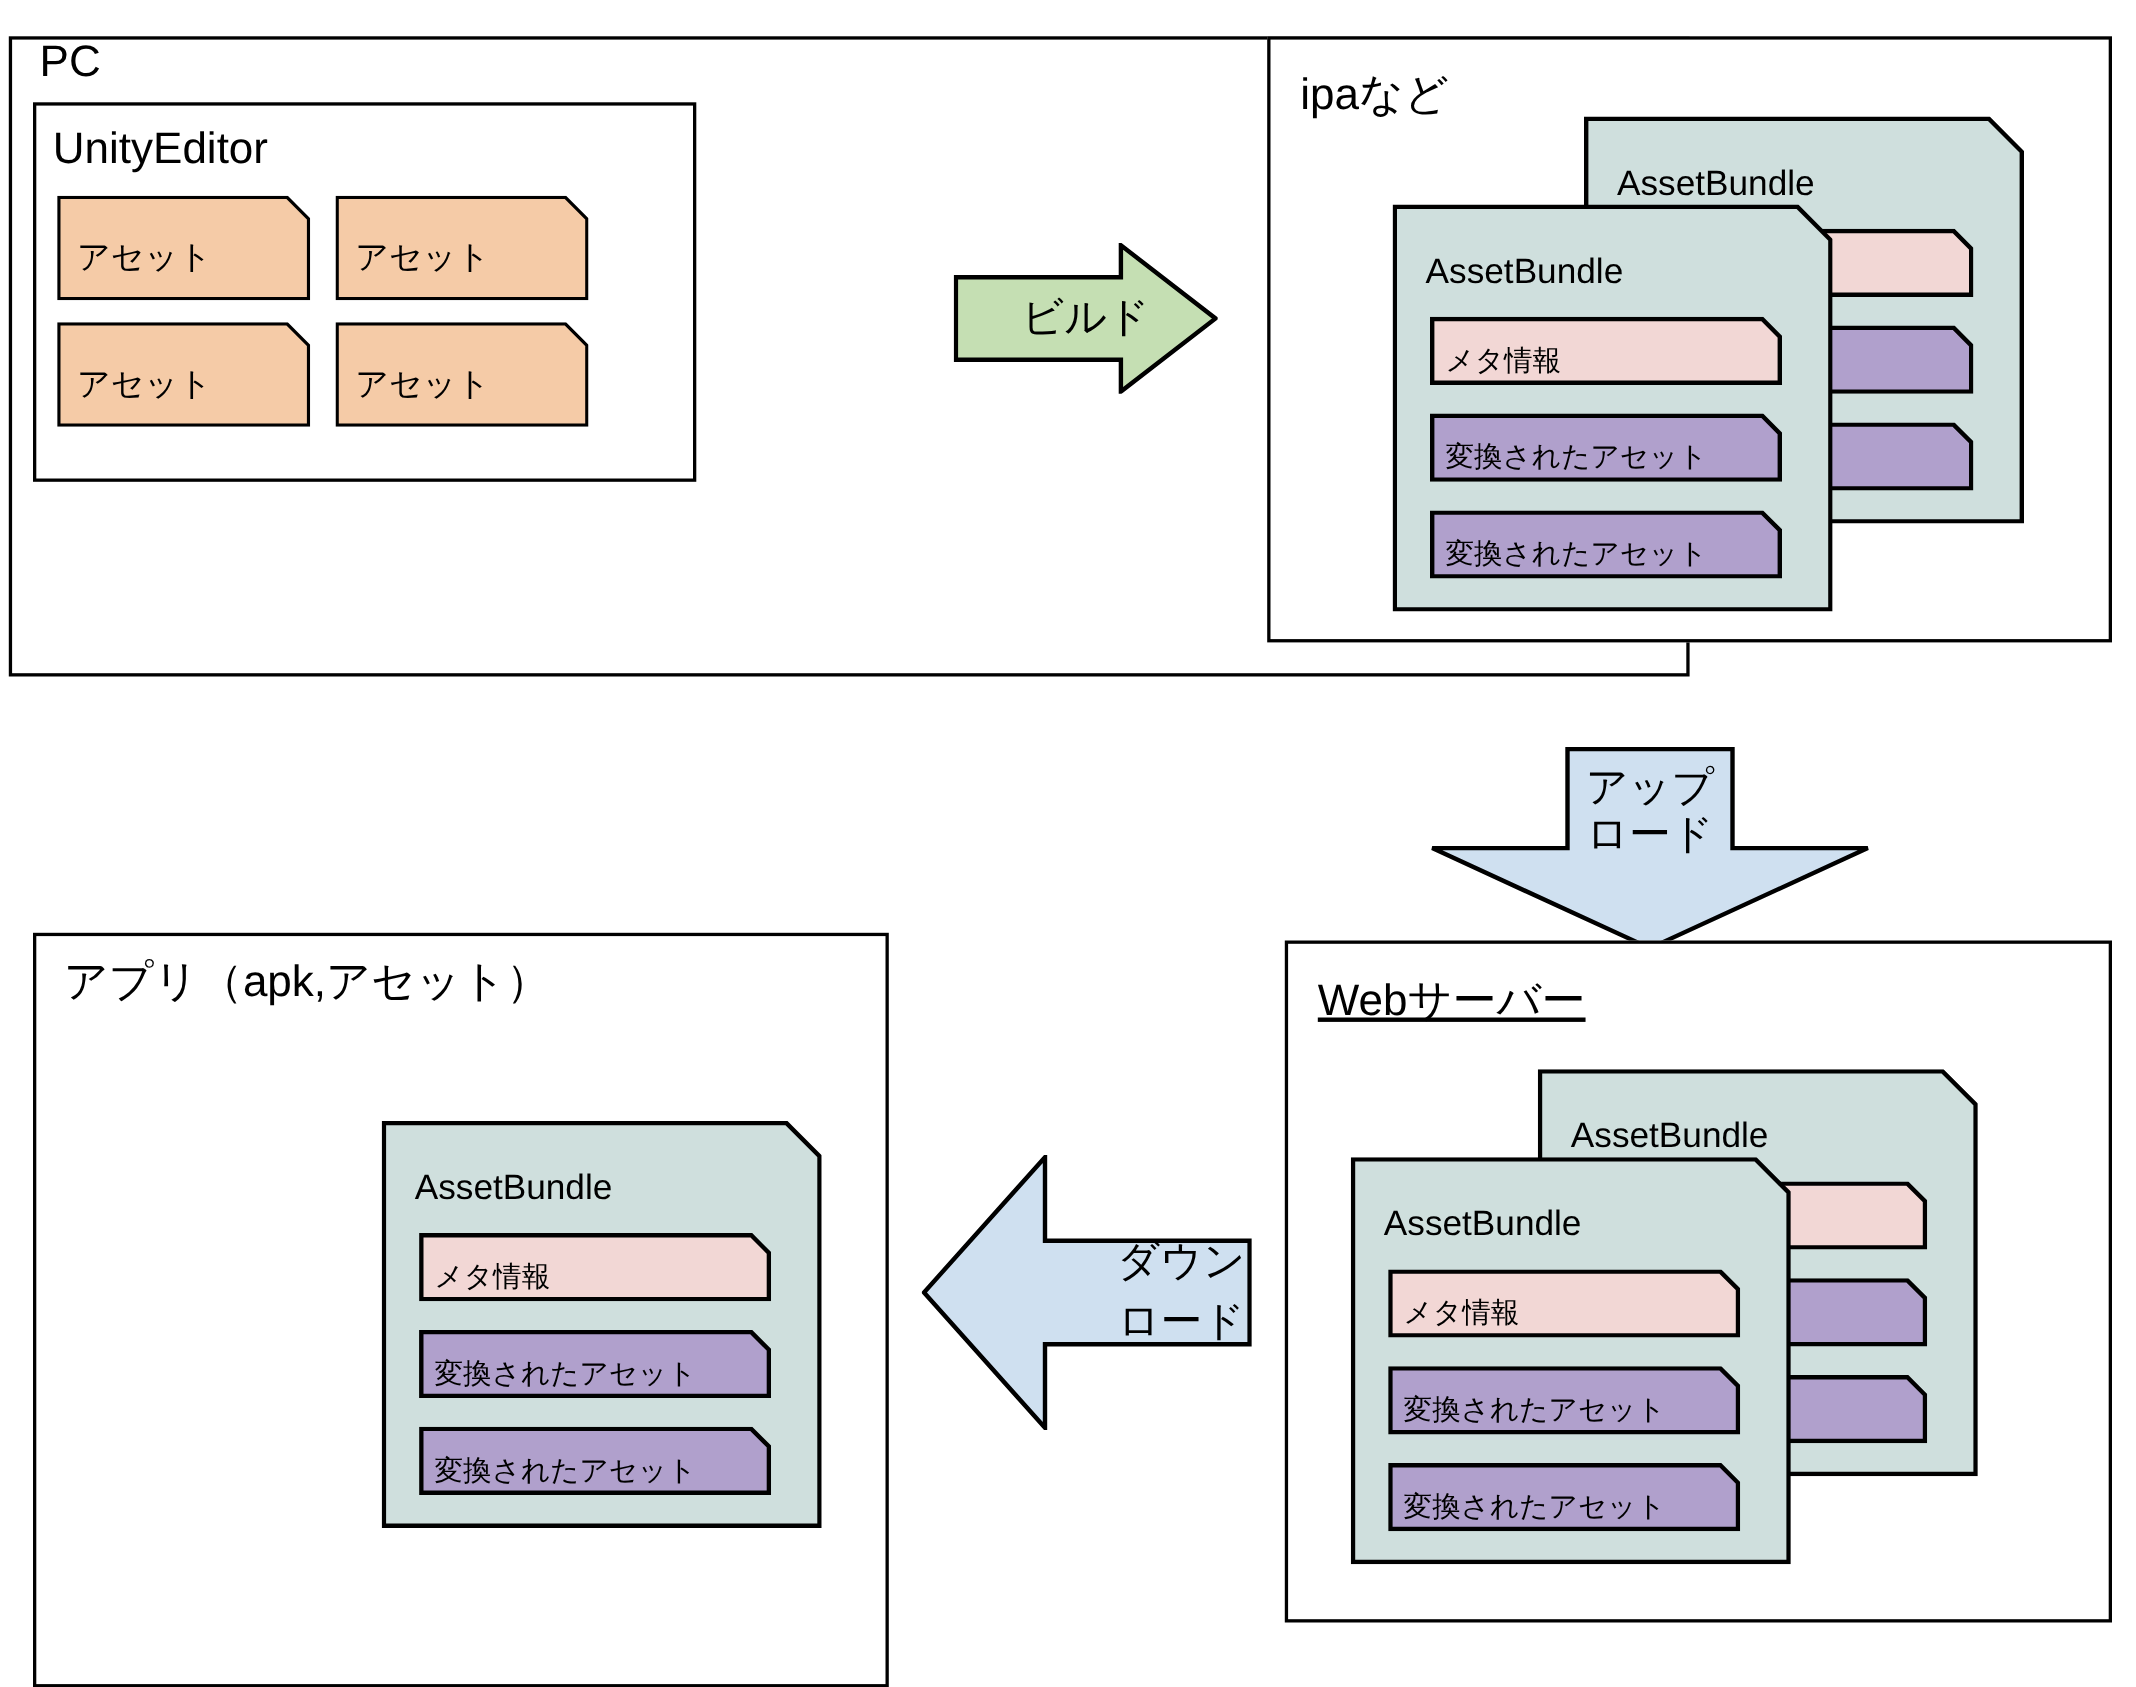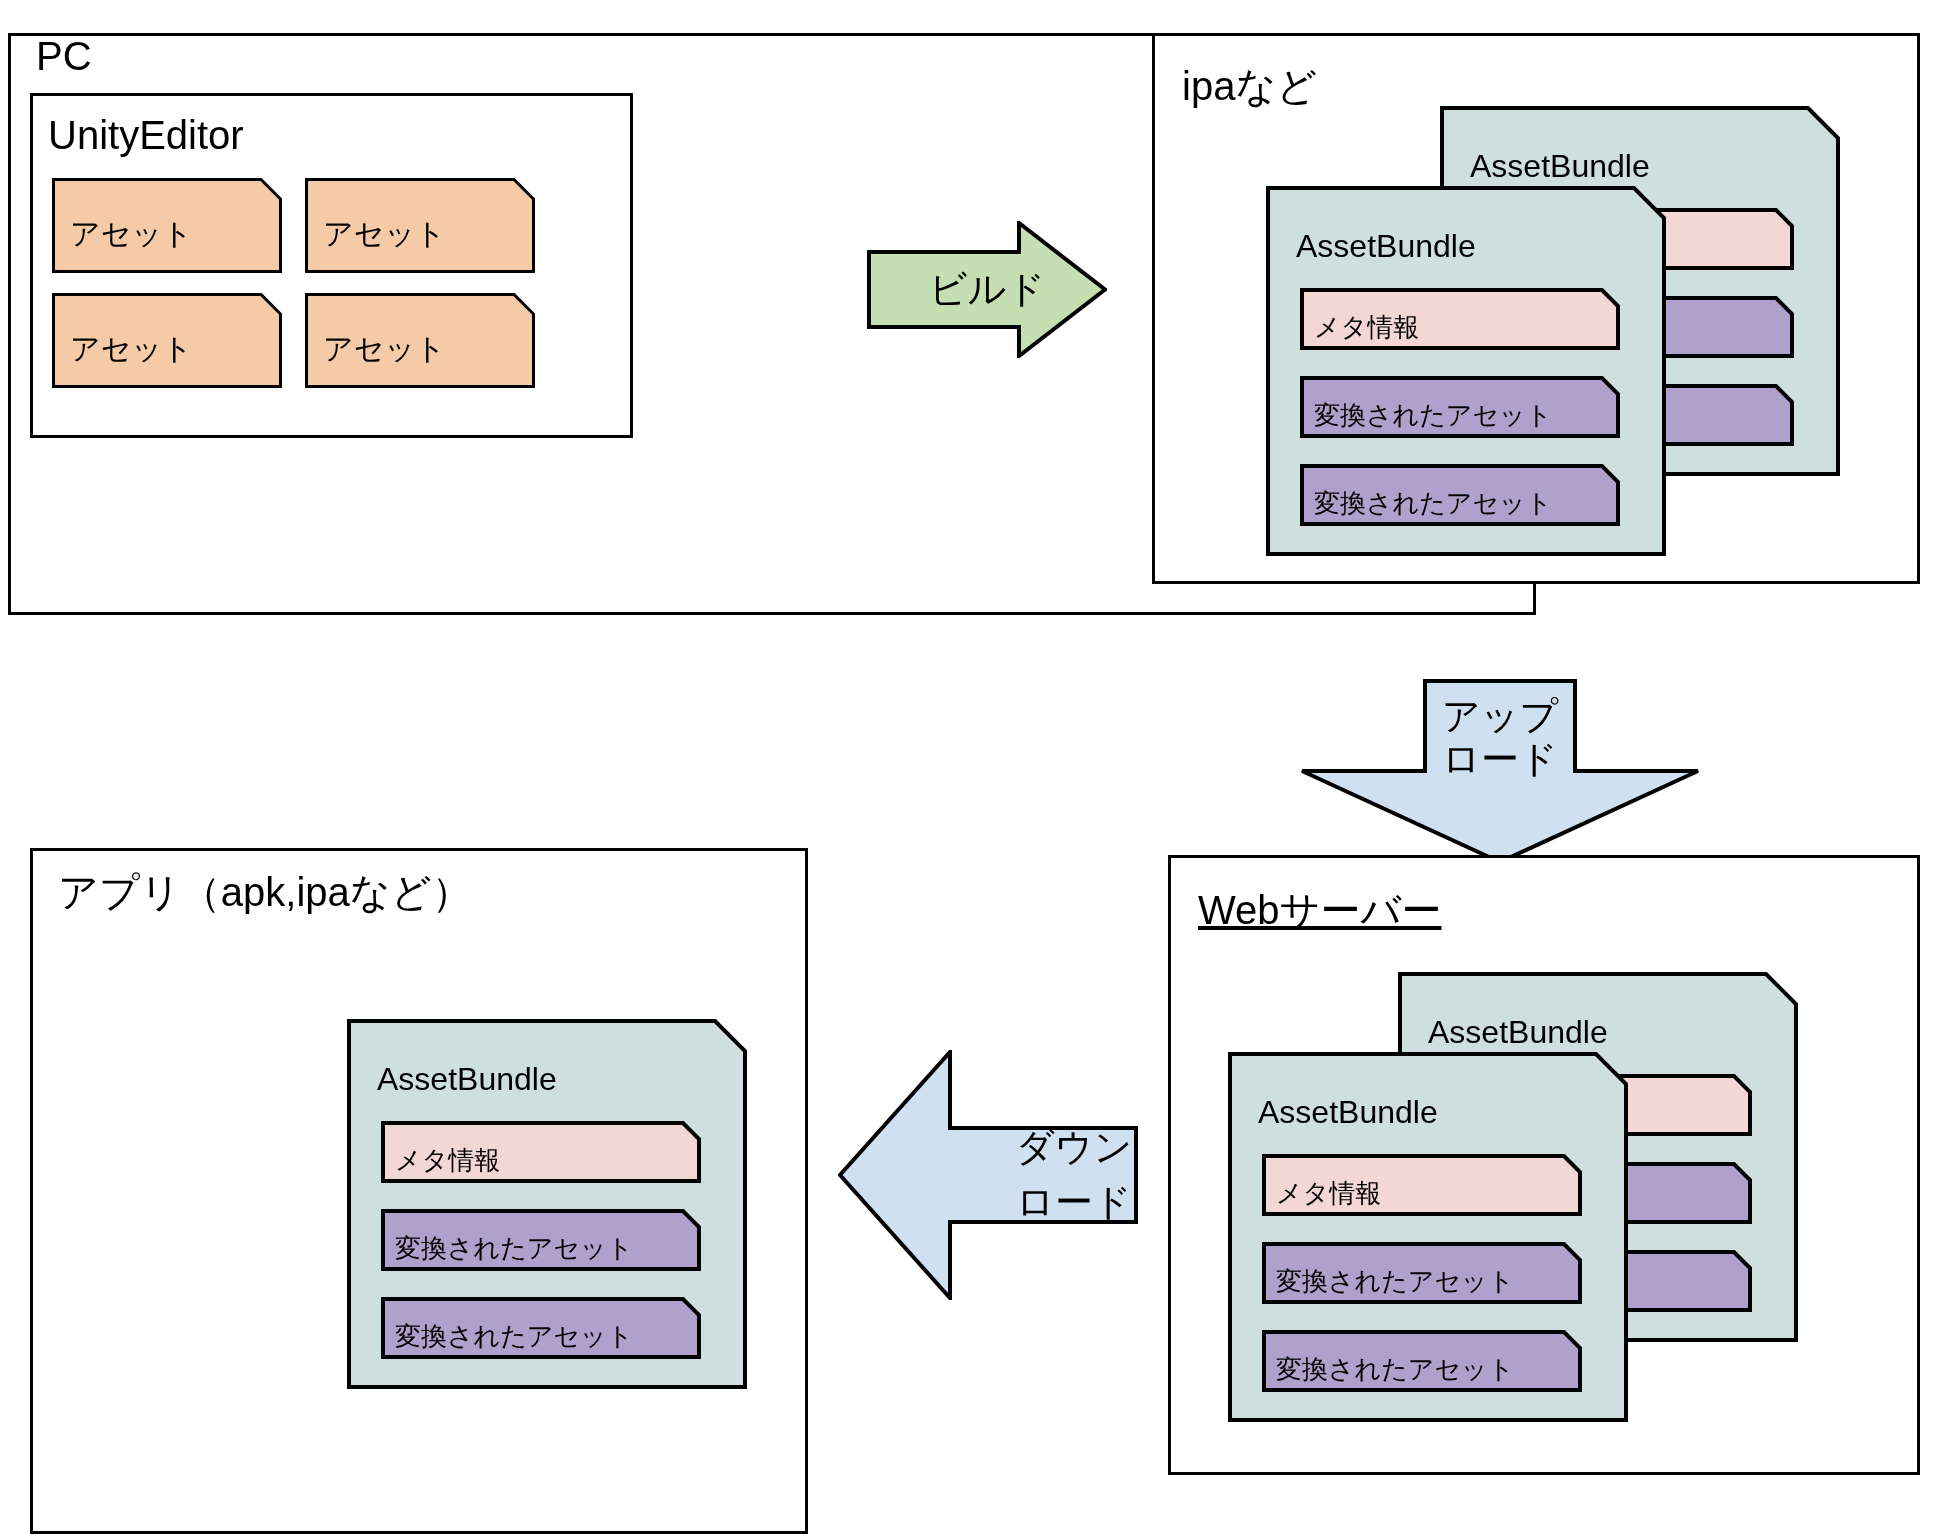--- a/index.html
+++ b/index.html
@@ -200,21 +200,21 @@
       <path d="M298 78 H112 V2 L2 125 L112 248 V172 H298 Z" fill="#cfe0f0" stroke="#000" stroke-width="4" stroke-linejoin="miter"></path>
     </svg>
     <div class="arrow-label" style="font-size:38px;padding-left:86px;gap:12px;">
       <span>ダウン</span>
       <span>ロード</span>
     </div>
   </div>
 
   <div class="abs container" style="left:30px;top:848px;width:778px;height:686px;">
   </div>
-  <div class="container-title" style="left:58px;top:872px;">アプリ（apk,ipaなど）</div>
+  <div class="container-title" style="left:58px;top:872px;">アプリ（apk,アセット）</div>
 
   <div class="note" style="left:347px;top:1019px;width:400px;height:370px;">
     <svg viewBox="0 0 400 370" preserveAspectRatio="none">
       <path d="M2 2 H368 L398 32 V368 H2 Z" fill="#cfdfdd" stroke="#000" stroke-width="4"></path>
     </svg>
     <span class="note-label" style="left:30px;top:42px;font-size:32px;">AssetBundle</span>
     <div class="note" style="left:34px;top:102px;width:320px;height:62px;">
       <svg viewBox="0 0 320 62" preserveAspectRatio="none">
         <path d="M2 2 H302 L318 18 V60 H2 Z" fill="#f2d7d5" stroke="#000" stroke-width="4"></path>
       </svg>

